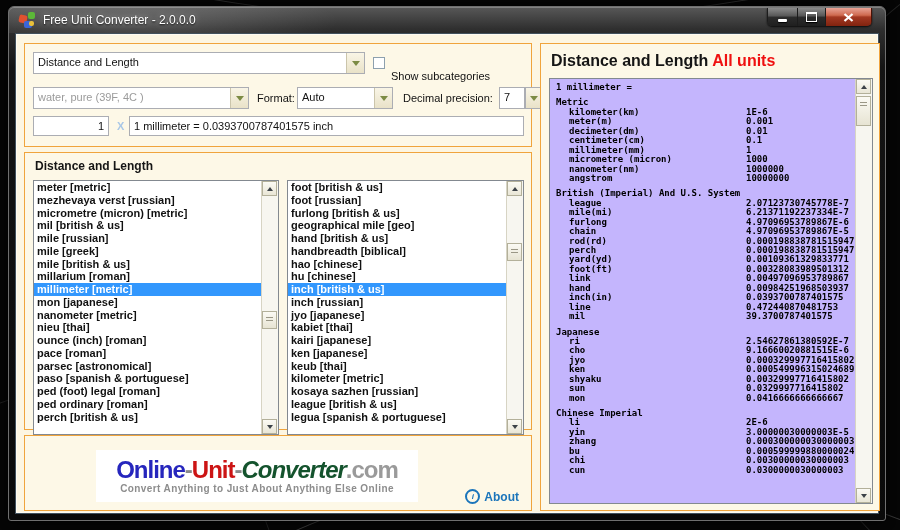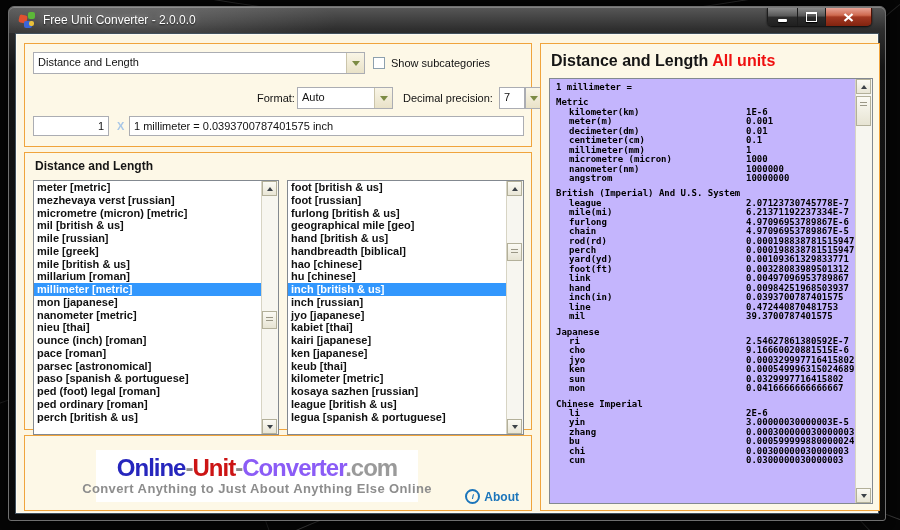--- a/index.html
+++ b/index.html
@@ -85,21 +85,21 @@
   .rl{position:relative;height:9.45px;line-height:9.45px;white-space:nowrap;}
   .rl .n{display:inline-block;}
   .rl.unit .n{padding-left:13px;}
   .rl .v{position:absolute;left:190px;top:0;}
   .rl.blank{height:6px;}
 
   
   .logoBox{position:absolute;left:71px;top:14px;width:322px;height:52px;background:#fff;display:flex;
        flex-direction:column;align-items:center;justify-content:center;}
   .logoLine{font-size:24px;font-weight:bold;letter-spacing:-1px;line-height:24px;white-space:nowrap;}
-  .tagline{font-size:13px;font-weight:bold;color:#8d8d8d;letter-spacing:.4px;margin-top:1px;white-space:nowrap;}
+  .tagline{font-size:10px;font-weight:bold;color:#8d8d8d;letter-spacing:.4px;margin-top:1px;white-space:nowrap;}
   .aboutLink{position:absolute;right:12px;bottom:6px;display:flex;align-items:center;gap:4px;cursor:pointer;}
   .info-icon{width:11px;height:11px;border-radius:50%;border:2px solid #1b75bb;color:#1b75bb;font-size:8px;font-weight:bold;
        font-style:italic;display:flex;align-items:center;justify-content:center;box-sizing:content-box;line-height:10px;}
   .aboutText{font-size:12px;font-weight:bold;color:#1b75bb;}
 </style>
 </head>
 <body>
 
 <div class="desk-arc" id="arc1"></div>
 <div class="desk-arc" id="arc2"></div>
@@ -133,22 +133,28 @@
   <div class="client">
 
     <div class="panel" id="panel-top">
       <div class="combo" style="left:8px;top:8px;width:332px;height:22px;">
         <span class="txt">Distance and Length</span>
         <span class="arrowbtn">
             <span class="tri-dn"></span>
           </span>
       </div>
       <span class="checkbox" style="left:348px;top:13px;"></span>
-      <span class="lbl" style="left:366px;top:13px;text-align:center;">Show subcategories</span>
-
+      <span class="lbl" style="left:366px;top:26px;text-align:center;">Show subcategories</span>
+
+      <div class="combo disabled" style="left:8px;top:43px;width:216px;height:22px;">
+        <span class="txt">water, pure (39F, 4C )</span>
+        <span class="arrowbtn">
+            <span class="tri-dn"></span>
+          </span>
+      </div>
       <span class="lbl" style="left:232px;top:48px;">Format:</span>
       <div class="combo" style="left:272px;top:43px;width:96px;height:22px;">
         <span class="txt">Auto</span>
         <span class="arrowbtn">
             <span class="tri-dn"></span>
           </span>
       </div>
       <span class="lbl" style="left:378px;top:48px;">Decimal precision:</span>
       <div class="combo" style="left:474px;top:43px;width:26px;height:22px;">
         <span class="txt">7</span>
@@ -229,21 +235,21 @@
           <div class="sb-thumb" style="top:62px;height:18px;"></div>
           <div class="sb-btn sb-dn">
               <span class="tri-dn-s"></span>
             </div>
         </div>
       </div>
     </div>
 
     <div class="panel" id="panel-footer">
       <div class="logoBox">
-        <div class="logoLine" id="logoLine"><span style="color: rgb(38, 38, 189);">Online</span><span style="color: rgb(138, 138, 138);">-</span><span style="color: rgb(204, 20, 20);">Unit</span><span style="color: rgb(138, 138, 138);">-</span><span style="color: #8b5cf6;">Converter</span><span style="color: rgb(154, 154, 154);">.com</span></div>
+        <div class="logoLine" id="logoLine"><span style="color: rgb(38, 38, 189);">Online</span><span style="color: rgb(138, 138, 138);">-</span><span style="color: rgb(204, 20, 20);">Unit</span><span style="color: rgb(138, 138, 138);">-</span><span style="color: #14532d; font-style: italic;">Converter</span><span style="color: rgb(154, 154, 154);">.com</span></div>
         <div class="tagline">Convert Anything to Just About Anything Else Online</div>
       </div>
       <div class="aboutLink">
         <span class="info-icon">i</span>
         <span class="aboutText">About</span>
       </div>
     </div>
 
     <div class="panel" id="panel-right">
       <div class="resultsHeader">
@@ -277,20 +283,21 @@
             <div class="rl unit"><span class="n">hand</span><span class="v">0.00984251968503937</span></div>
             <div class="rl unit"><span class="n">inch(in)</span><span class="v">0.0393700787401575</span></div>
             <div class="rl unit"><span class="n">line</span><span class="v">0.472440870481753</span></div>
             <div class="rl unit"><span class="n">mil</span><span class="v">39.3700787401575</span></div>
             <div class="rl blank"></div>
             <div class="rl sec"><span class="n">Japanese</span></div>
             <div class="rl unit"><span class="n">ri</span><span class="v">2.54627861380592E-7</span></div>
             <div class="rl unit"><span class="n">cho</span><span class="v">9.16660020881515E-6</span></div>
             <div class="rl unit"><span class="n">jyo</span><span class="v">0.000329997716415802</span></div>
             <div class="rl unit"><span class="n">ken</span><span class="v">0.000549996315024689</span></div>
+            <div class="rl unit"><span class="n">shyaku</span><span class="v">0.00329997716415802</span></div>
             <div class="rl unit"><span class="n">sun</span><span class="v">0.0329997716415802</span></div>
             <div class="rl unit"><span class="n">mon</span><span class="v">0.0416666666666667</span></div>
             <div class="rl blank"></div>
             <div class="rl sec"><span class="n">Chinese Imperial</span></div>
             <div class="rl unit"><span class="n">li</span><span class="v">2E-6</span></div>
             <div class="rl unit"><span class="n">yin</span><span class="v">3.00000030000003E-5</span></div>
             <div class="rl unit"><span class="n">zhang</span><span class="v">0.000300000030000003</span></div>
             <div class="rl unit"><span class="n">bu</span><span class="v">0.000599999880000024</span></div>
             <div class="rl unit"><span class="n">chi</span><span class="v">0.00300000030000003</span></div>
             <div class="rl unit"><span class="n">cun</span><span class="v">0.0300000030000003</span></div>

